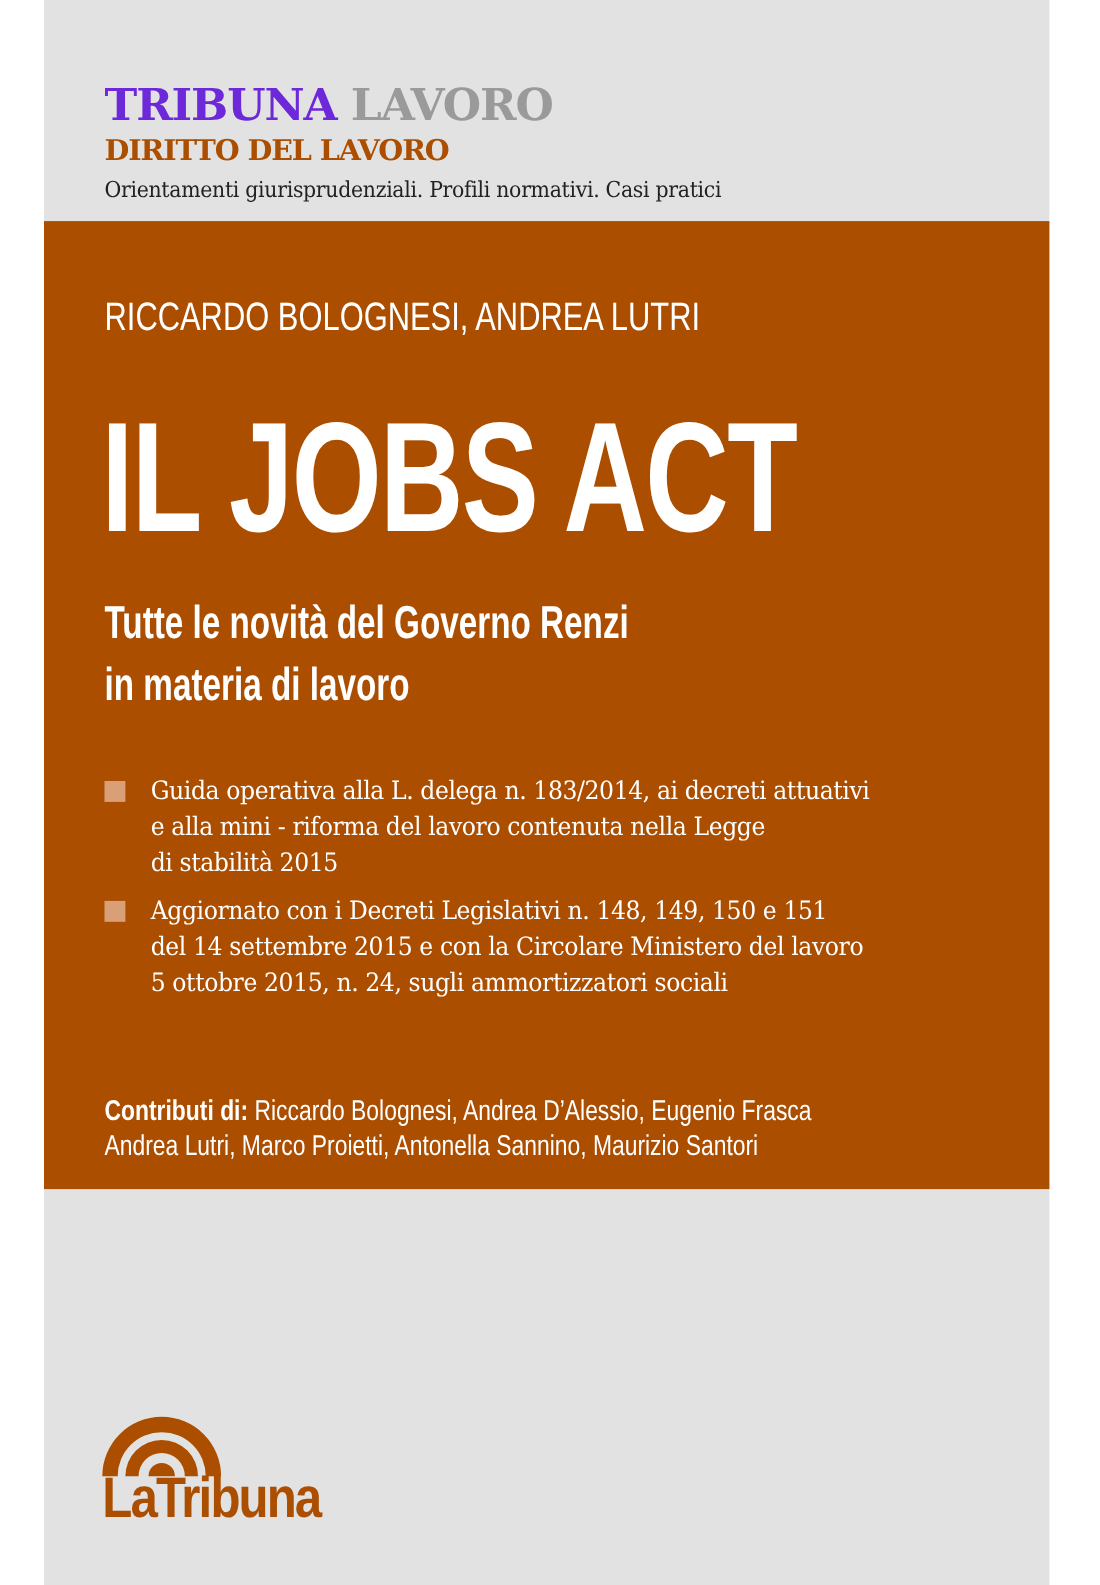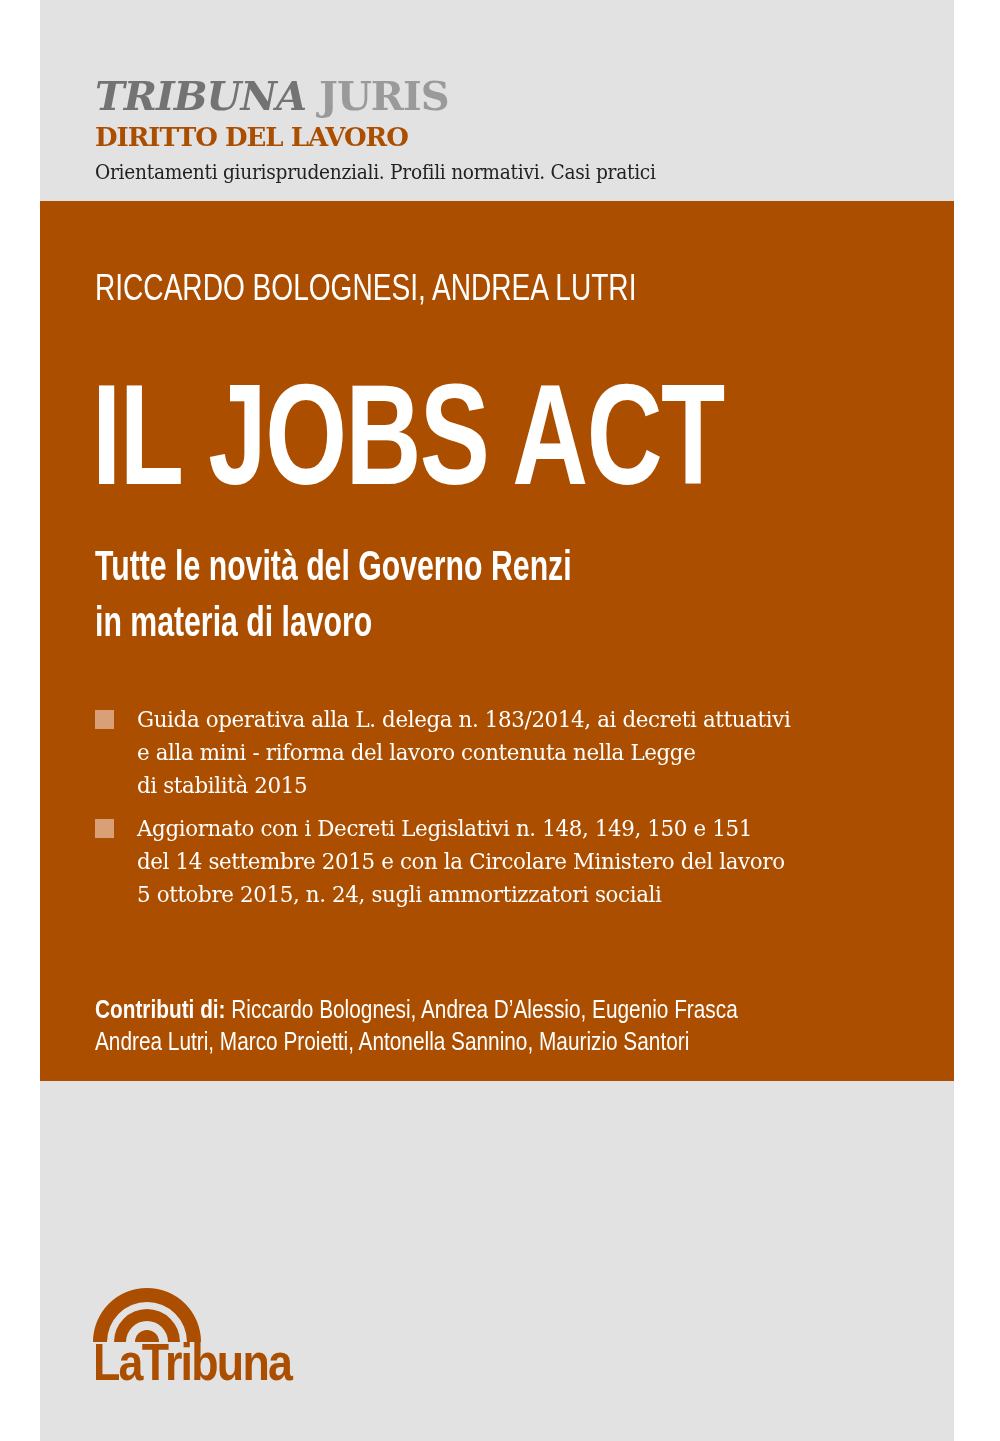--- a/index.html
+++ b/index.html
@@ -7,21 +7,21 @@
     .panel {
       position: absolute; left: 40px; top: 0; width: 914px; height: 1441px;
       background: #e2e2e2;
     }
     .abs { position: absolute; white-space: nowrap; }
     .slab {
       font-family: "DejaVu Serif", serif; font-weight: bold;
       letter-spacing: -1px;
     }
     .brand-line { left: 95px; top: 74px; font-size: 40px; line-height: 44px; transform: scaleX(1.0); transform-origin: left; }
-    .brand-black { color: #737373; font-style: italic; }
+    .brand-black { color: #6d28d9; }
     .brand-gray { color: #9a9a9a; }
     .series { left: 95px; top: 119px; font-size: 26px; line-height: 36px; color: #ab4e00; }
     .tagline {
       left: 95px; top: 159px; font-family: "DejaVu Serif", serif; font-size: 20px;
       line-height: 26px; color: #222222; letter-spacing: -0.3px;
       transform: scaleX(0.93); transform-origin: left;
     }
     .band {
       position: absolute; left: 40px; top: 201px; width: 914px; height: 880px;
       background: #ab4e00;
@@ -53,21 +53,21 @@
       left: 93px; top: 1334px; font-family: "Liberation Sans", sans-serif; font-weight: bold;
       color: #ab4e00; font-size: 52px; line-height: 56px; letter-spacing: -2px;
       transform: scaleX(0.86); transform-origin: left top;
     }
   </style>
 </head>
 <body>
 
 <div class="panel"></div>
 
-<div class="abs slab brand-line"><span class="brand-black">TRIBUNA</span> <span class="brand-gray">JURIS</span></div>
+<div class="abs slab brand-line"><span class="brand-black">TRIBUNA</span> <span class="brand-gray">LAVORO</span></div>
 <div class="abs slab series">DIRITTO DEL LAVORO</div>
 <div class="abs tagline">Orientamenti giurisprudenziali. Profili normativi. Casi pratici</div>
 
 <div class="band"></div>
 
 <div class="abs cond authors">RICCARDO BOLOGNESI, ANDREA LUTRI</div>
 <div class="abs cond title">IL JOBS ACT</div>
 <div class="abs cond subtitle">
   <div>Tutte le novità del Governo Renzi</div>
   <div>in materia di lavoro</div>

